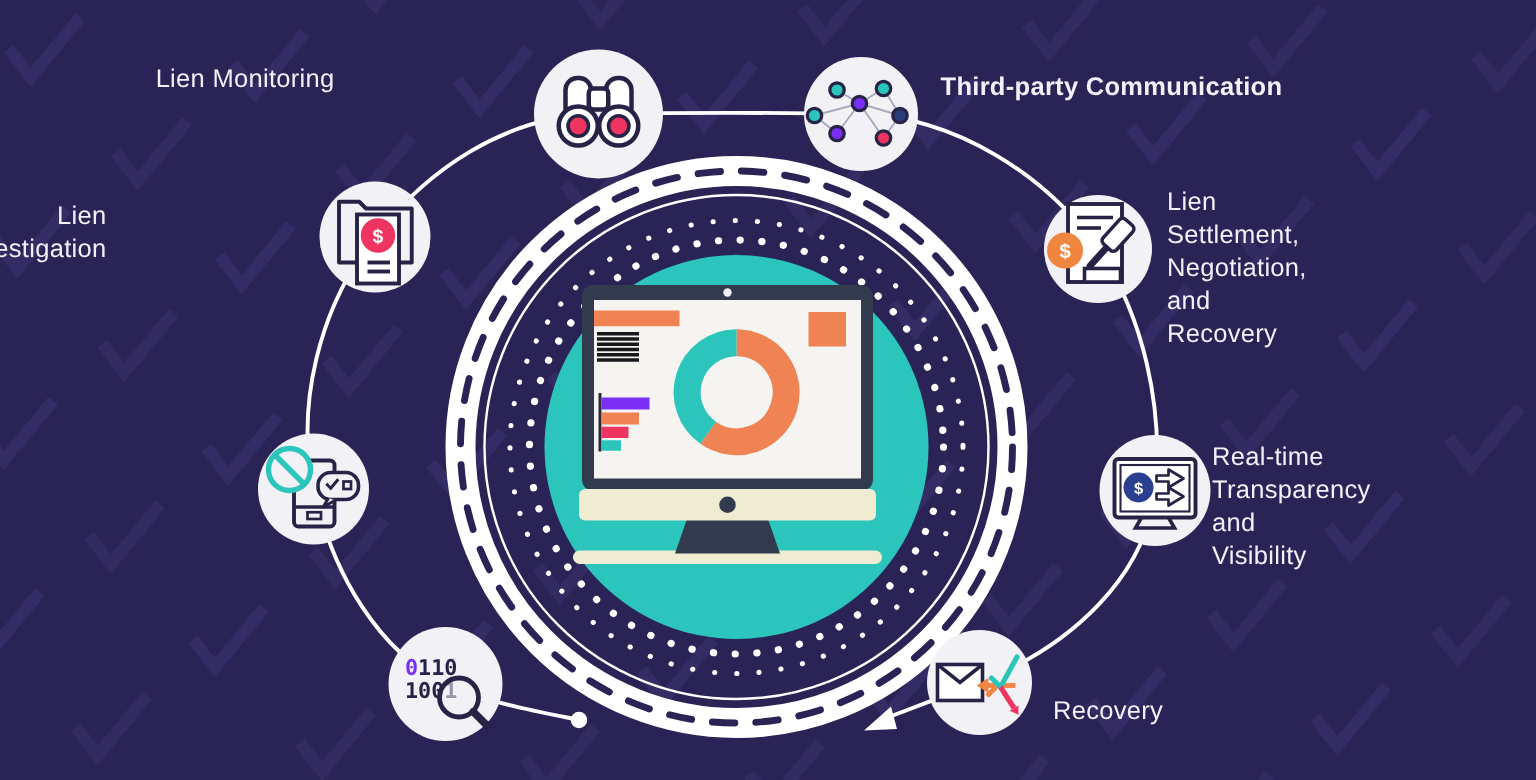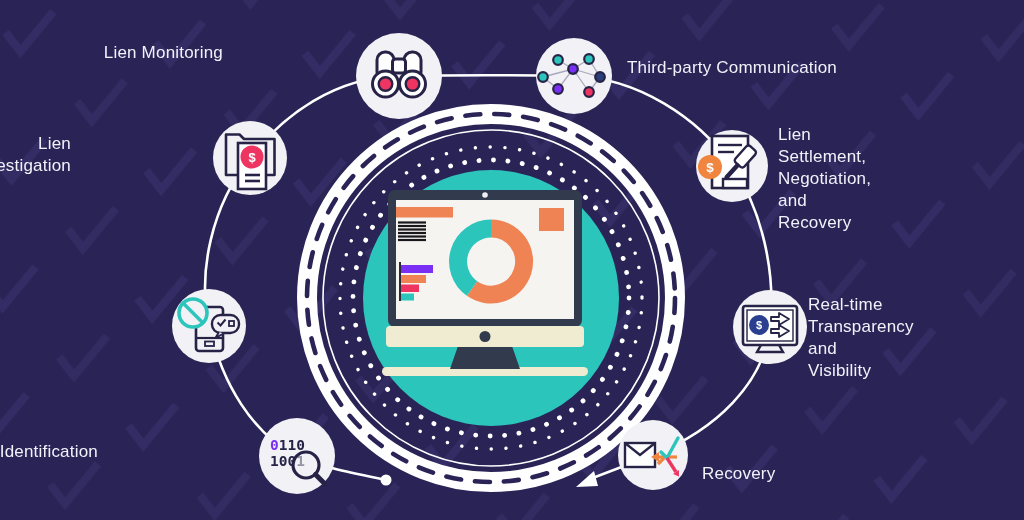--- a/index.html
+++ b/index.html
@@ -14,21 +14,21 @@
   .labels{position:absolute;left:0;top:0;width:892px;height:520px;pointer-events:none;}
   .lbl{
     position:absolute;
     color:#f2f1fa;
     font-size:17px;
     line-height:22px;
     letter-spacing:.2px;
     white-space:pre-line;
   }
   .lbl-lm{right:669px;top:42px;text-align:right;}
-  .lbl-tpc{left:627px;top:57px;}
+  .lbl-tpc{left:627px;top:47px;font-weight:bold;}
   .lbl-ln{right:821px;top:133px;text-align:right;}
   .lbl-ls{left:778px;top:124px;}
   .lbl-inv{right:860px;top:318px;text-align:right;}
   .lbl-rt{left:808px;top:294px;}
   .lbl-id{right:794px;top:441px;text-align:right;}
   .lbl-rec{left:702px;top:463px;}
 </style>
 </head>
 <body>
 
@@ -224,21 +224,20 @@
         <line x1="14" y1="3" x2="23" y2="17" stroke="#ee3461" stroke-width="3.4"></line>
         <polygon points="26,21.5 25.9,15.1 20.1,18.9" fill="#ee3461"></polygon>
       </g>
     </g>
   </svg>
 
   <div class="labels">
     <div class="lbl lbl-lm">Lien Monitoring</div>
     <div class="lbl lbl-ln">Lien
 Investigation</div>
-    <div class="lbl lbl-id">Identification</div>
     <div class="lbl lbl-tpc">Third-party Communication</div>
     <div class="lbl lbl-ls">Lien Settlement,
 Negotiation, and
 Recovery</div>
     <div class="lbl lbl-rt">Real-time
 Transparency and
 Visibility</div>
     <div class="lbl lbl-rec">Recovery</div>
   </div>
 

